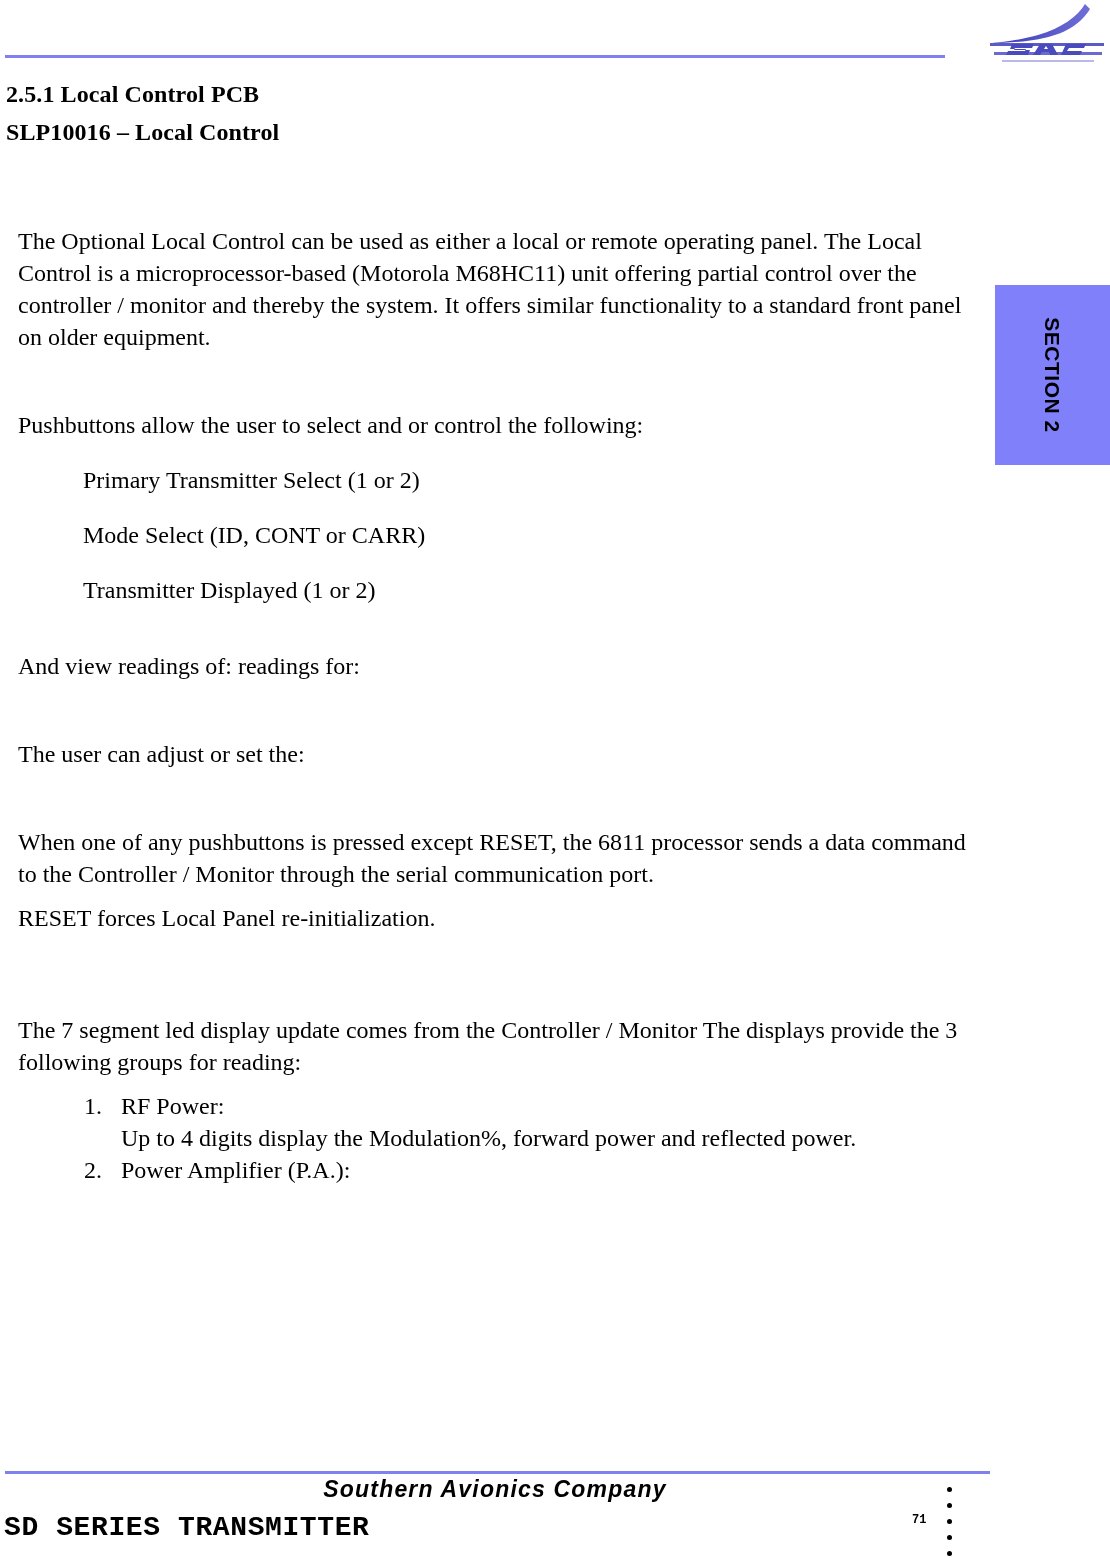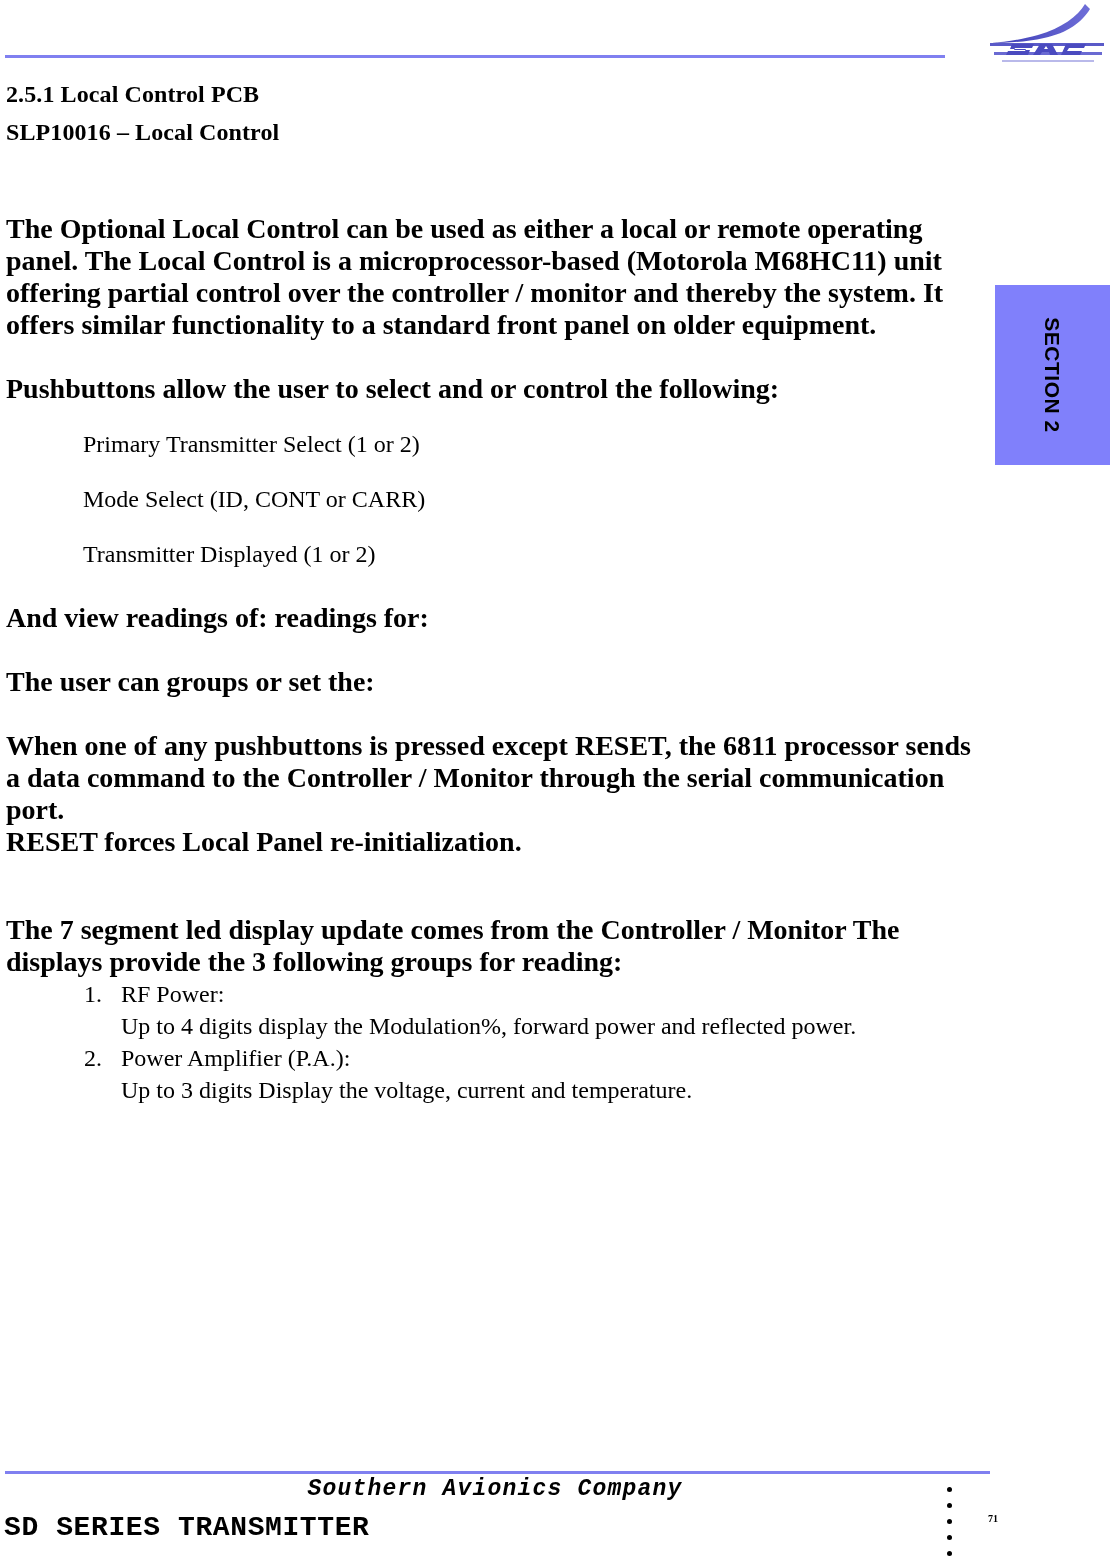--- a/index.html
+++ b/index.html
@@ -71,25 +71,24 @@
     width: 980px;
   }
   .heading {
     font-size: 24px;
     font-weight: bold;
     line-height: 38px;
     margin: 0;
     letter-spacing: 0.1px;
   }
   .para {
-    font-size: 28px;
+    font-size: 24px;
     line-height: 32px;
-    margin: 0;
+    margin: 12px;
     text-align: left;
-    font-weight: bold;
   }
   .spacer-lg { height: 56px; }
   .spacer-md { height: 32px; }
   .spacer-xl { height: 62px; }
 
   .indent-list {
     margin: 0;
     padding: 0;
     list-style: none;
   }
@@ -130,21 +129,21 @@
     width: 985px;
     height: 3px;
     background: #8080f0;
   }
   #footer-company {
     position: absolute;
     left: 0px;
     top: 1476px;
     width: 990px;
     text-align: center;
-    font-family: Liberation Mono, monospace;
+    font-family: Liberation Sans, sans-serif;
     font-weight: bold;
     font-style: italic;
     font-size: 23px;
     letter-spacing: 1.2px;
   }
   #footer-product {
     position: absolute;
     left: 4px;
     top: 1512px;
     font-family: "Liberation Mono", "DejaVu Sans Mono", monospace;
@@ -160,25 +159,25 @@
   }
   #page-dots .dot {
     width: 5px;
     height: 5px;
     border-radius: 50%;
     background: #000000;
     margin-bottom: 11px;
   }
   #page-number {
     position: absolute;
-    left: 988px;
+    left: 912px;
     top: 1513px;
-    font-family: Liberation Serif, serif;
-    font-weight: bold;
-    font-size: 10px;
+    font-family: Liberation Mono, monospace;
+    font-weight: bold;
+    font-size: 12px;
   }
 </style>
 </head>
 <body>
 
 <div id="header-rule"></div>
 
 <div id="sac-logo">
   <svg width="126" height="68" viewBox="0 0 126 68" xmlns="http://www.w3.org/2000/svg">
     <defs>
@@ -220,40 +219,39 @@
     <li>Mode Select (ID, CONT or CARR)</li>
     <li>Transmitter Displayed (1 or 2)</li>
   </ul>
 
   <div class="spacer-md"></div>
 
   <p class="para">And view readings of: readings for:</p>
 
   <div class="spacer-md"></div>
 
-  <p class="para">The user can groups or set the:</p>
+  <p class="para">The user can adjust or set the:</p>
 
   <div class="spacer-md"></div>
 
   <p class="para"> When one of any pushbuttons is pressed except RESET, the 6811 processor sends a data command to the Controller / Monitor through the serial communication port.</p>
   <p class="para">RESET forces Local Panel re-initialization.</p>
 
   <div class="spacer-lg"></div>
 
   <p class="para">The 7 segment led display update comes from the Controller / Monitor  The displays provide the 3 following groups for reading:</p>
   <ol class="num-list">
     <li>
       <span class="marker">1.</span>
       <span>RF Power:</span>
       <span class="sub">Up to 4 digits display the Modulation%, forward power and reflected power.</span>
     </li>
     <li>
       <span class="marker">2.</span>
       <span>Power Amplifier (P.A.):</span>
-      <span class="sub">Up to 3 digits Display the voltage, current and temperature.</span>
     </li>
   </ol>
 
 </div>
 
 <div id="footer-rule"></div>
 <div id="footer-company">Southern Avionics Company</div>
 <div id="footer-product">SD SERIES TRANSMITTER</div>
 <div id="page-dots">
   <div class="dot"></div>

